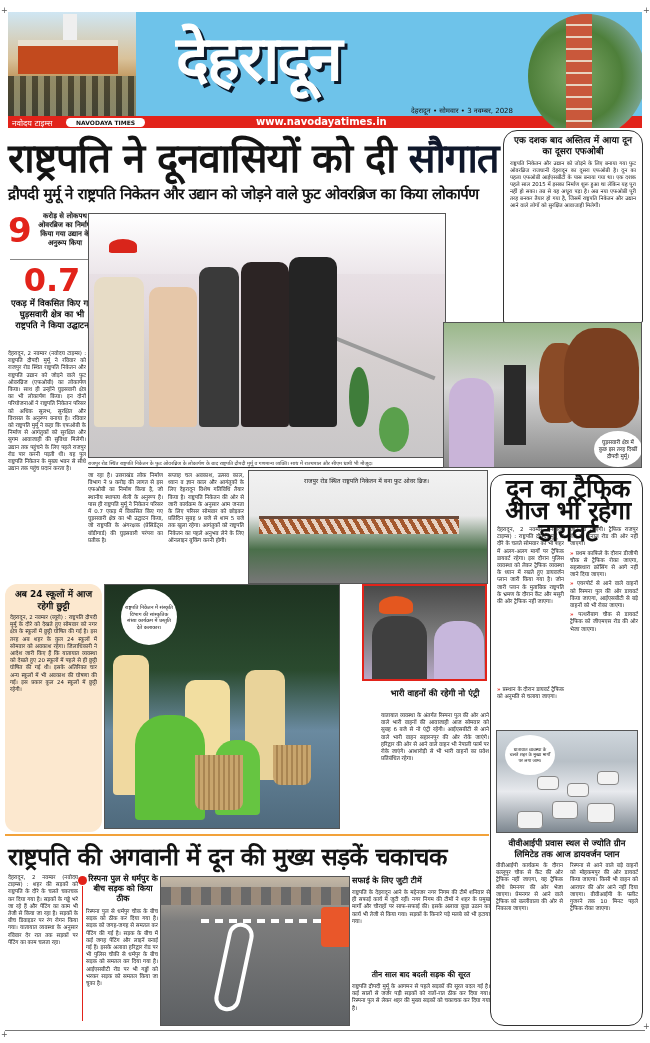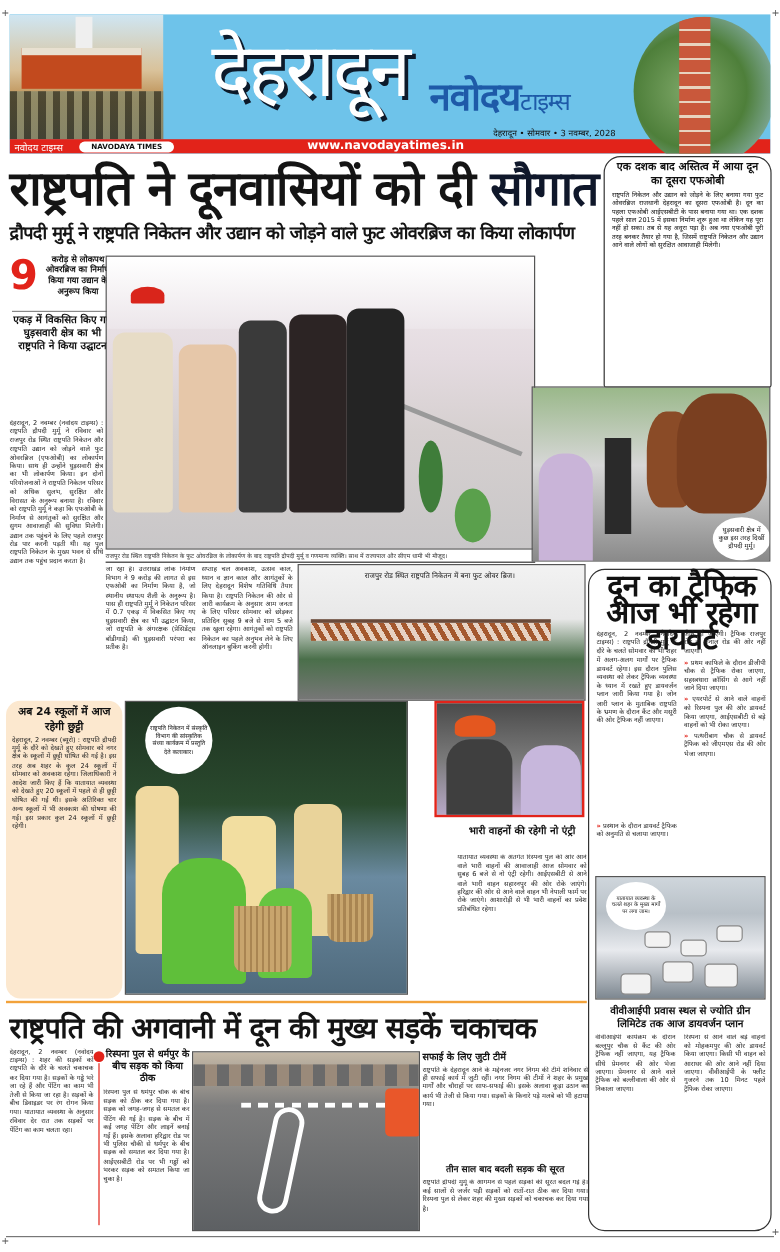--- a/index.html
+++ b/index.html
@@ -9,21 +9,21 @@
   .abs { position: absolute; }
 
   
   .masthead { left: 8px; top: 12px; width: 634px; height: 116px; background: #6ec3ea; overflow: hidden; }
   .mast-photo-left { left: 0; top: 0; width: 128px; height: 104px;
     background: linear-gradient(180deg, #cfe6f3 0%, #d9c29a 45%, #b98a4c 70%, #6e6a5e 100%); }
   .mast-photo-left .bld { position:absolute; left:10px; top:28px; width:100px; height:34px; background:#c24a1e; border-top:6px solid #e8e0d0; }
   .mast-photo-left .tower { position:absolute; left:55px; top:2px; width:14px; height:30px; background:#efefef; }
   .mast-photo-left .cadets { position:absolute; left:0; bottom:0; width:128px; height:40px;
     background: repeating-linear-gradient(90deg, #3a3b2c 0 6px, #8a8a6a 6px 12px); opacity:.85; }
-  .mast-title { left: 168px; top: 12px; font-family: "DejaVu Sans", sans-serif; font-weight: 400;
+  .mast-title { left: 168px; top: 12px; font-family: "DejaVu Sans", sans-serif; font-weight: 700;
     font-size: 62px; line-height: 70px; color: #fff; text-shadow: 3px 3px 0 #0d1a2a; letter-spacing: -2px; }
   .mast-nav { left: 350px; top: 46px; font-weight: 900; font-size: 32px; color: #1e5aa8; letter-spacing: -1px; }
   .mast-nav small { font-size: 20px; font-weight: 400; color:#1e5aa8; }
   .mast-date { left: 403px; top: 94px; font-size: 7px; color: #111; }
   .mast-redbar { left: 0; top: 104px; width: 634px; height: 12px; background: #e2231a; }
   .mast-brand-small { left: 4px; top: 105px; font-size: 8px; font-weight: normal; color: #fff; }
   .mast-pill { left: 58px; top: 106px; background:#fff; color:#111; font-size:6px; font-weight:bold; padding:1px 10px; border-radius:5px; }
   .mast-url { left: 248px; top: 104px; font-size: 10px; font-weight: bold; color: #fff; }
   .mast-photo-right { left: 520px; top: 2px; width: 118px; height: 124px; border-radius: 50%;
     background: radial-gradient(circle at 40% 50%, #7fa869 0%, #4e7f3a 50%, #a5c7e0 100%); overflow:hidden; }
@@ -126,23 +126,20 @@
 <span class="abs crop-mark" style="left:1px;top:6px;">+</span>
 <span class="abs crop-mark" style="left:643px;top:6px;">+</span>
 
 <div class="abs masthead">
   <div class="abs mast-photo-left">
     <div class="tower"></div>
       <div class="bld"></div>
       <div class="cadets"></div>
   </div>
   <div class="abs mast-title">देहरादून</div>
-  <div class="abs mast-nav">
-    <span>नवोदय</span><small>टाइम्स</small>
-  </div>
   <div class="abs mast-date">देहरादून • सोमवार • 3 नवम्बर, 2028</div>
   <div class="abs mast-redbar"></div>
   <div class="abs mast-brand-small">नवोदय टाइम्स</div>
   <div class="abs mast-pill">NAVODAYA TIMES</div>
   <div class="abs mast-url">www.navodayatimes.in</div>
   <div class="abs mast-photo-right">
       <div class="clocktower"></div>
     </div>
 </div>
 
@@ -155,20 +152,21 @@
   <h4>एक दशक बाद अस्तित्व में आया दून का दूसरा एफओबी</h4>
   <p>राष्ट्रपति निकेतन और उद्यान को जोड़ने के लिए बनाया गया फुट ओवरब्रिज राजधानी देहरादून का दूसरा एफओबी है। दून का पहला एफओबी आईएसबीटी के पास बनाया गया था। एक दशक पहले साल 2015 में इसका निर्माण शुरू हुआ था लेकिन यह पूरा नहीं हो सका। तब से यह अधूरा पड़ा है। अब नया एफओबी पूरी तरह बनकर तैयार हो गया है, जिसमें राष्ट्रपति निकेतन और उद्यान आने वाले लोगों को सुरक्षित आवाजाही मिलेगी।</p>
 </div>
 
 <div class="abs stat9">
   <div class="big">9</div>
   <div class="cap">करोड़ से लोकपथ ओवरब्रिज का निर्माण किया गया उद्यान के अनुरूप किया</div>
 </div>
 <div class="abs divider-h" style="left:10px;top:259px;width:84px;"></div>
 <div class="abs stat07">
+  <div class="big">0.7</div>
   <div class="cap">एकड़ में विकसित किए गए घुड़सवारी क्षेत्र का भी राष्ट्रपति ने किया उद्घाटन</div>
 </div>
 <div class="abs col-text" style="left:8px;top:350px;width:78px;height:230px;overflow:hidden;">देहरादून, 2 नवम्बर (नवोदय टाइम्स) : राष्ट्रपति द्रौपदी मुर्मू ने रविवार को राजपुर रोड स्थित राष्ट्रपति निकेतन और राष्ट्रपति उद्यान को जोड़ने वाले फुट ओवरब्रिज (एफओबी) का लोकार्पण किया। साथ ही उन्होंने घुड़सवारी क्षेत्र का भी लोकार्पण किया। इन दोनों परियोजनाओं ने राष्ट्रपति निकेतन परिसर को अधिक सुलभ, सुरक्षित और विरासत के अनुरूप बनाया है। रविवार को राष्ट्रपति मुर्मू ने कहा कि एफओबी के निर्माण से आगंतुकों को सुरक्षित और सुगम आवाजाही की सुविधा मिलेगी। उद्यान तक पहुंचने के लिए पहले राजपुर रोड पार करनी पड़ती थी। यह पुल राष्ट्रपति निकेतन के मुख्य भवन से सीधे उद्यान तक पहुंच प्रदान करता है।</div>
 
 <div class="abs mainphoto">
   <div class="mp-canopy"></div>
   <div class="mp-rail"></div>
   <div class="mp-person" style="left:5px;width:50px;height:150px;background:#e7dcc6;"></div>
   <div class="mp-person" style="left:20px;top:25px;width:28px;height:14px;background:#d9251b;border-radius:50% 50% 10% 10%;bottom:auto;"></div>
   <div class="mp-person" style="left:60px;width:48px;height:140px;background:#e6c7a9;"></div>

